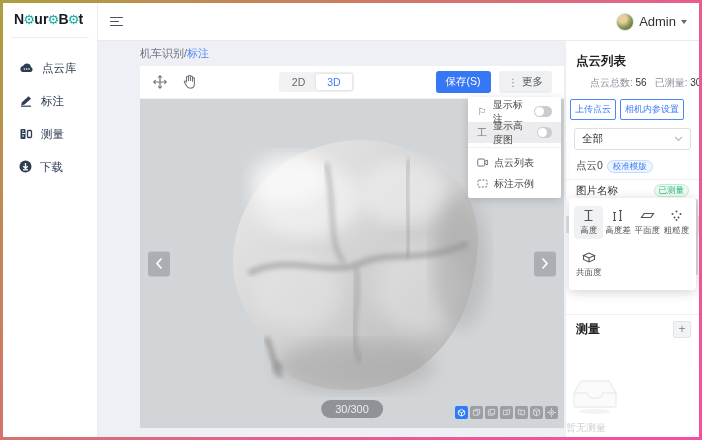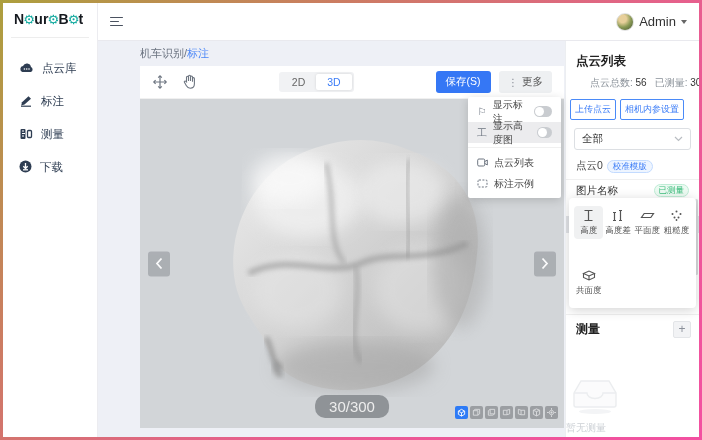--- a/index.html
+++ b/index.html
@@ -55,21 +55,21 @@
               display:flex; gap:4px; align-items:center; cursor:pointer; }
   .more-btn .dots { color:#8a9099; }
 
   .canvas { flex:1; background:#d2d5d8; position:relative; overflow:hidden; }
   .tooth { position:absolute; left:50%; top:50%; transform:translate(-52%,-52%); }
   .nav-arrow { position:absolute; top:50%; transform:translateY(-50%); width:22px; height:25px;
                background:#a7abb0; border-radius:3px; display:flex; align-items:center;
                justify-content:center; cursor:pointer; opacity:.9; }
   .nav-arrow.left { left:8px; } .nav-arrow.right { right:8px; }
   .page-pill { position:absolute; bottom:10px; left:50%; transform:translateX(-50%);
-               background:#8f9397; color:#ededed; font-size:15px; padding:3px 14px; border-radius:10px; }
+               background:#8f9397; color:#ededed; font-size:11px; padding:3px 14px; border-radius:10px; }
   .views { position:absolute; right:6px; bottom:9px; display:flex; gap:2px; }
   .vbtn { width:13px; height:13px; border-radius:2px; background:#9b9ea2; display:flex;
           align-items:center; justify-content:center; cursor:pointer; }
   .vbtn.active { background:#2e7bf6; }
 
   
   .more-menu { position:absolute; top:31px; right:3px; width:93px; background:#fff; border-radius:2px;
                box-shadow:0 2px 10px rgba(0,0,0,.16); padding:4px 0; z-index:20; }
   .menu-item { height:21px; display:flex; align-items:center; gap:6px; padding:0 9px;
                font-size:10px; color:#444; cursor:pointer; }
@@ -101,21 +101,21 @@
   .badge-green { font-size:8.5px; color:#3dbd7d; background:#ecfaf2; border:1px solid #bfedd6;
                  border-radius:8px; padding:0 4px; line-height:11px; }
   .badge-grey { font-size:8.5px; color:#9aa0a6; background:#f4f5f6; border:1px solid #e0e2e5;
                 border-radius:8px; padding:0 4px; line-height:11px; }
   .rp-row.selected { background:#e2e4e8; }
   .rp-row.selected .close { color:#9aa0a6; font-size:10px; margin-right:4px; }
   .rp-row.selected .act { color:#3b7cf7; font-size:9.5px; }
 
   .tools-pop { position:absolute; left:3px; top:157px; width:127px; background:#fff; border-radius:4px;
                box-shadow:0 2px 12px rgba(0,0,0,.18); padding:8px 5px 9px; z-index:10; }
-  .tools-grid { display:grid; grid-template-columns:repeat(4,1fr); row-gap:27px; }
+  .tools-grid { display:grid; grid-template-columns:repeat(4,1fr); row-gap:9px; }
   .tool-cell { display:flex; flex-direction:column; align-items:center; gap:3px; font-size:8.5px;
                color:#555; padding:3px 0 2px; border-radius:4px; cursor:pointer; }
   .tool-cell.active { background:#f0f1f2; }
   .tool-cell svg { display:block; }
 
   .rp-spacer { height:64px; }
   .measure-hd { border-top:1px solid #f0f0f0; display:flex; align-items:center; padding:6px 8px 0 10px; }
   .measure-hd .t { font-size:12px; font-weight:bold; color:#222; }
   .add-btn { margin-left:auto; width:18px; height:17px; background:#f2f3f5; border:1px solid #e3e5e8;
              border-radius:2px; color:#8a9099; font-size:12px; line-height:15px; text-align:center; cursor:pointer; }

